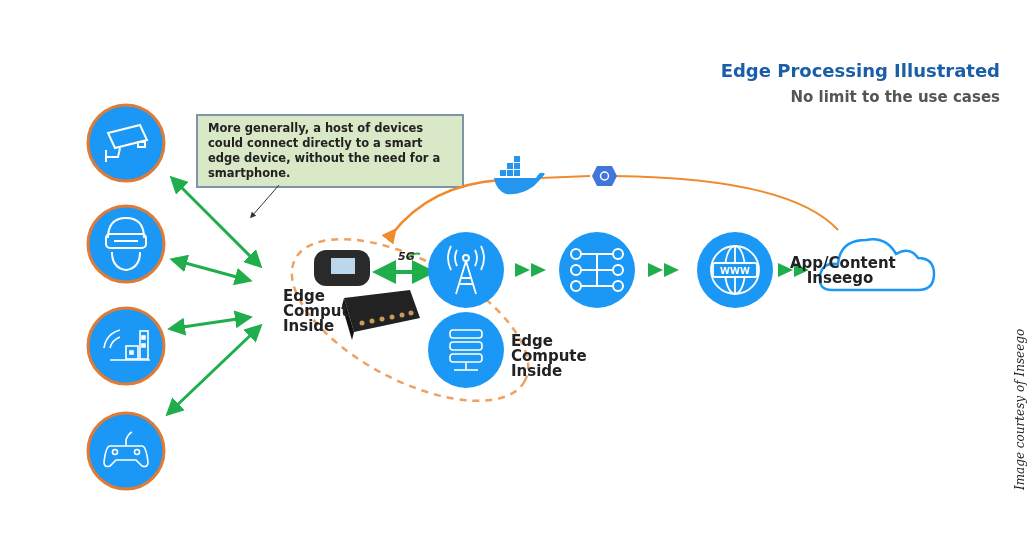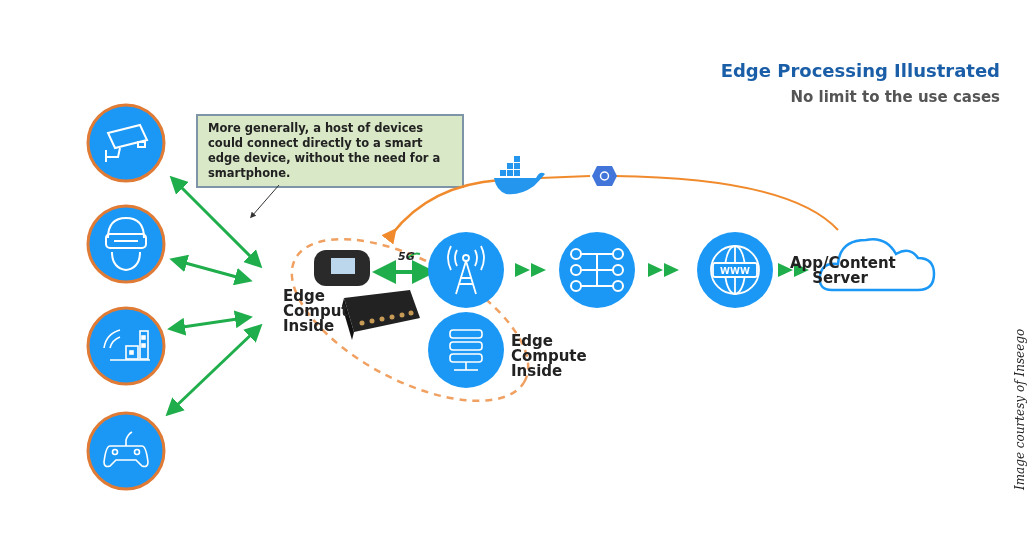--- a/index.html
+++ b/index.html
@@ -193,21 +193,21 @@
         <polygon points="778,263 793,270 778,277"></polygon>
         <polygon points="794,263 809,270 794,277"></polygon>
       </g>
   </g>
 
   <path d="M832,290 Q818,290 820,276 Q822,262 838,264 Q840,240 866,240 Q886,236 896,254 Q910,246 918,258 Q934,258 934,274 Q934,290 918,290 Z" fill="#fff" stroke="#1b98f5" stroke-width="2.5"></path>
 </svg>
 
 <div class="cloud-text">
   <div>App/Content</div>
-  <div>Server</div>
+  <div>Inseego</div>
 </div>
 
 <div class="lbl" style="left:398px;top:249px;font-size:11px;font-style:italic;">5G</div>
 
 <div class="lbl" style="left:283px;top:289px;">
   <div>Edge</div>
   <div>Compute</div>
   <div>Inside</div>
 </div>
 

